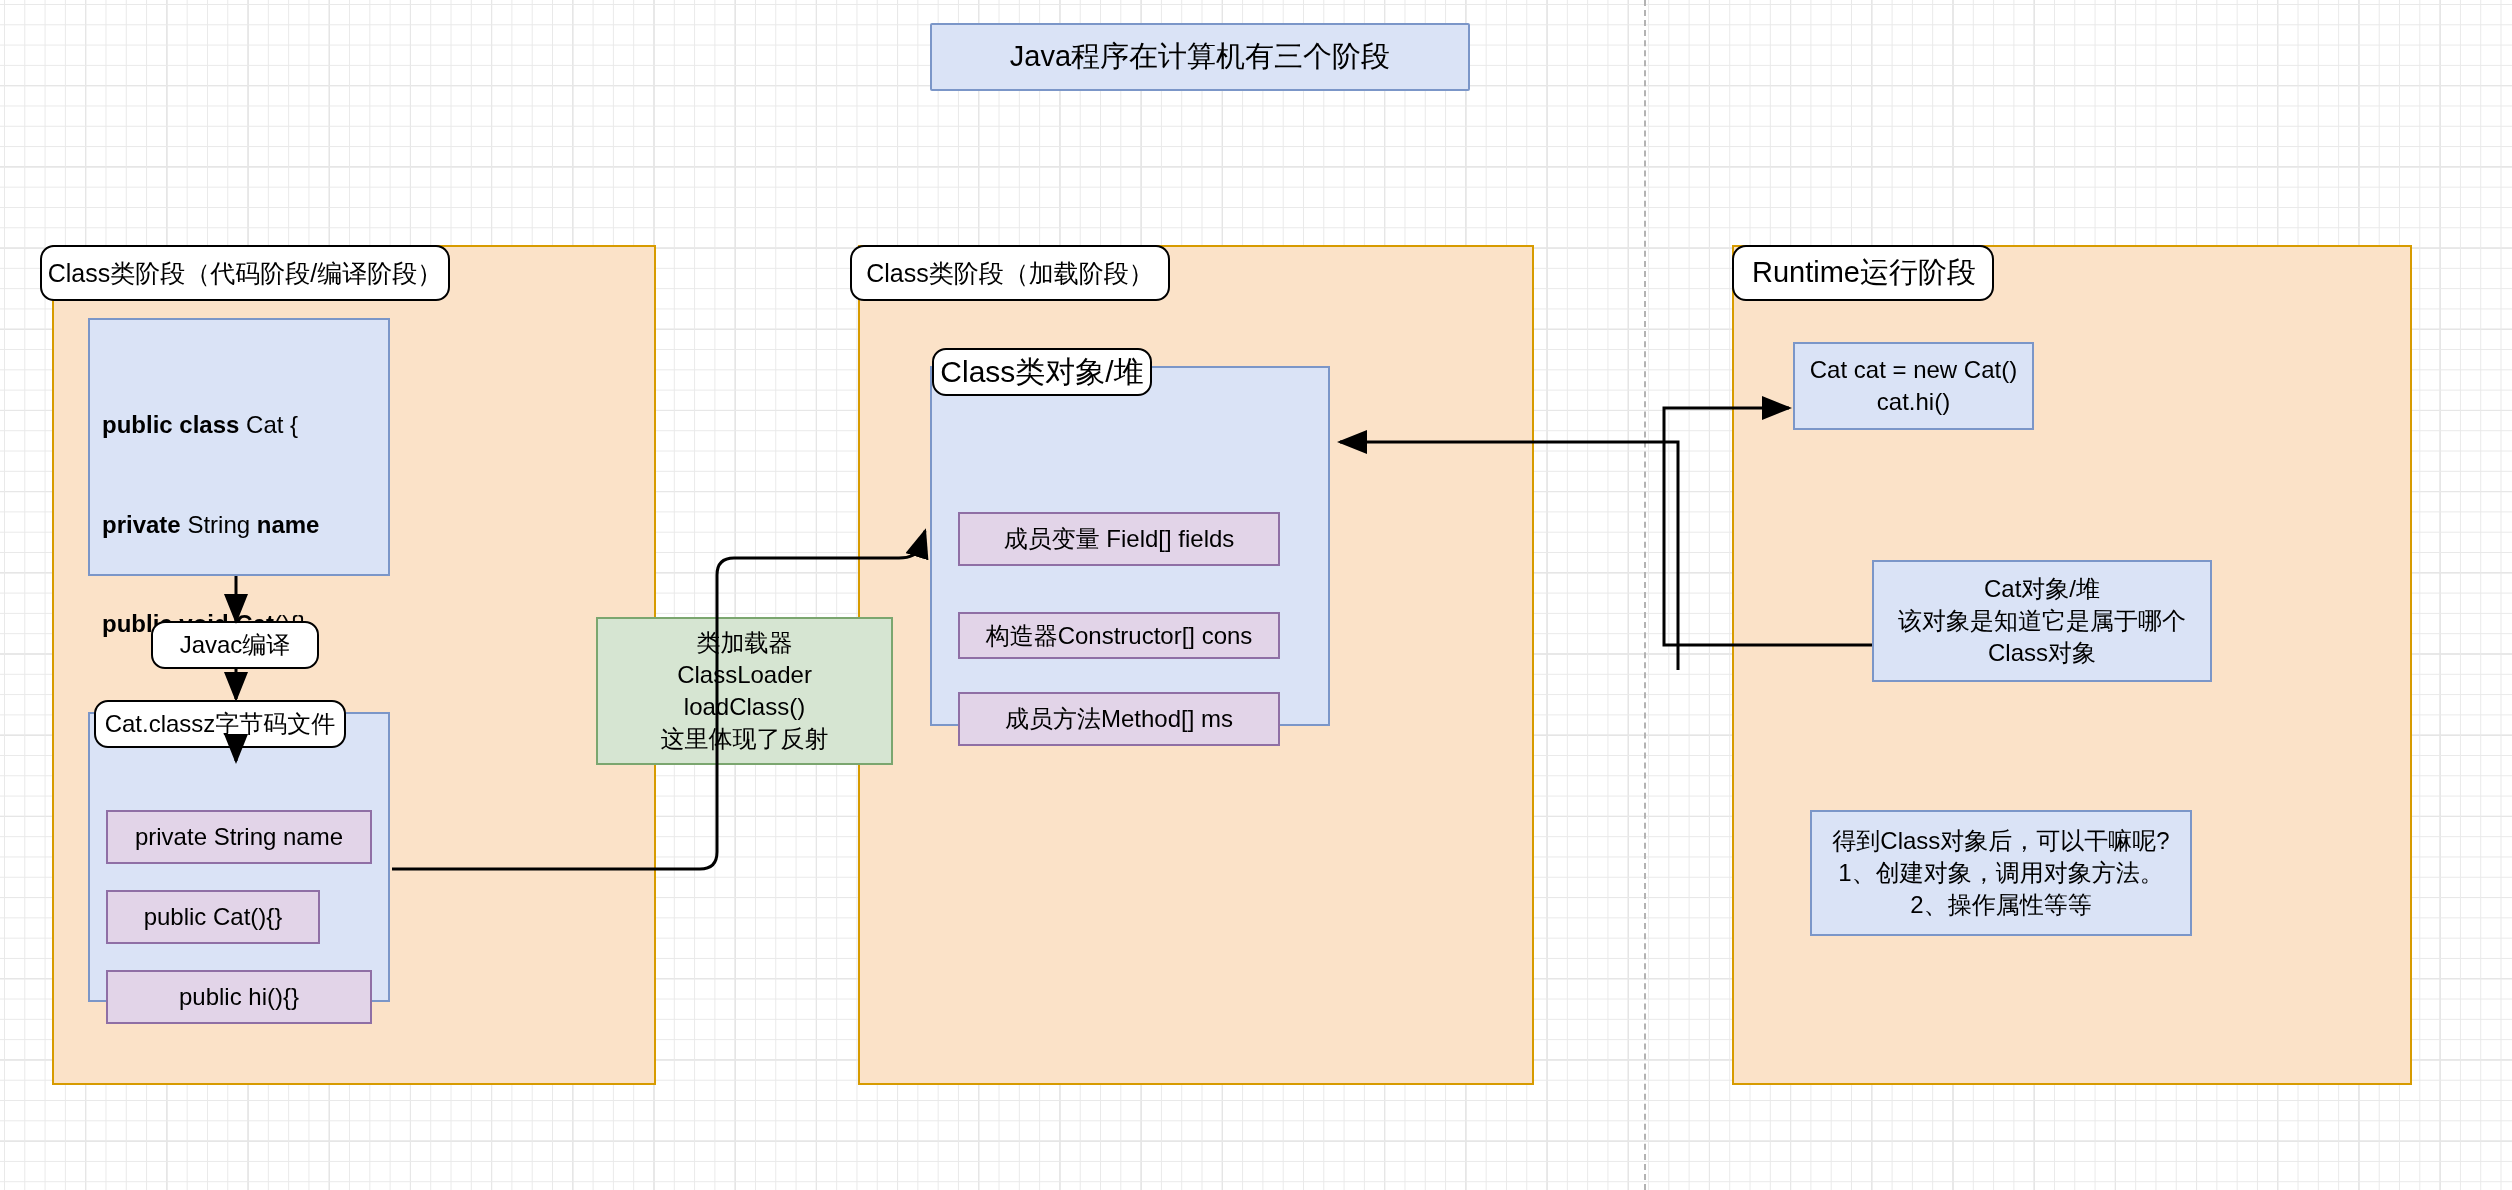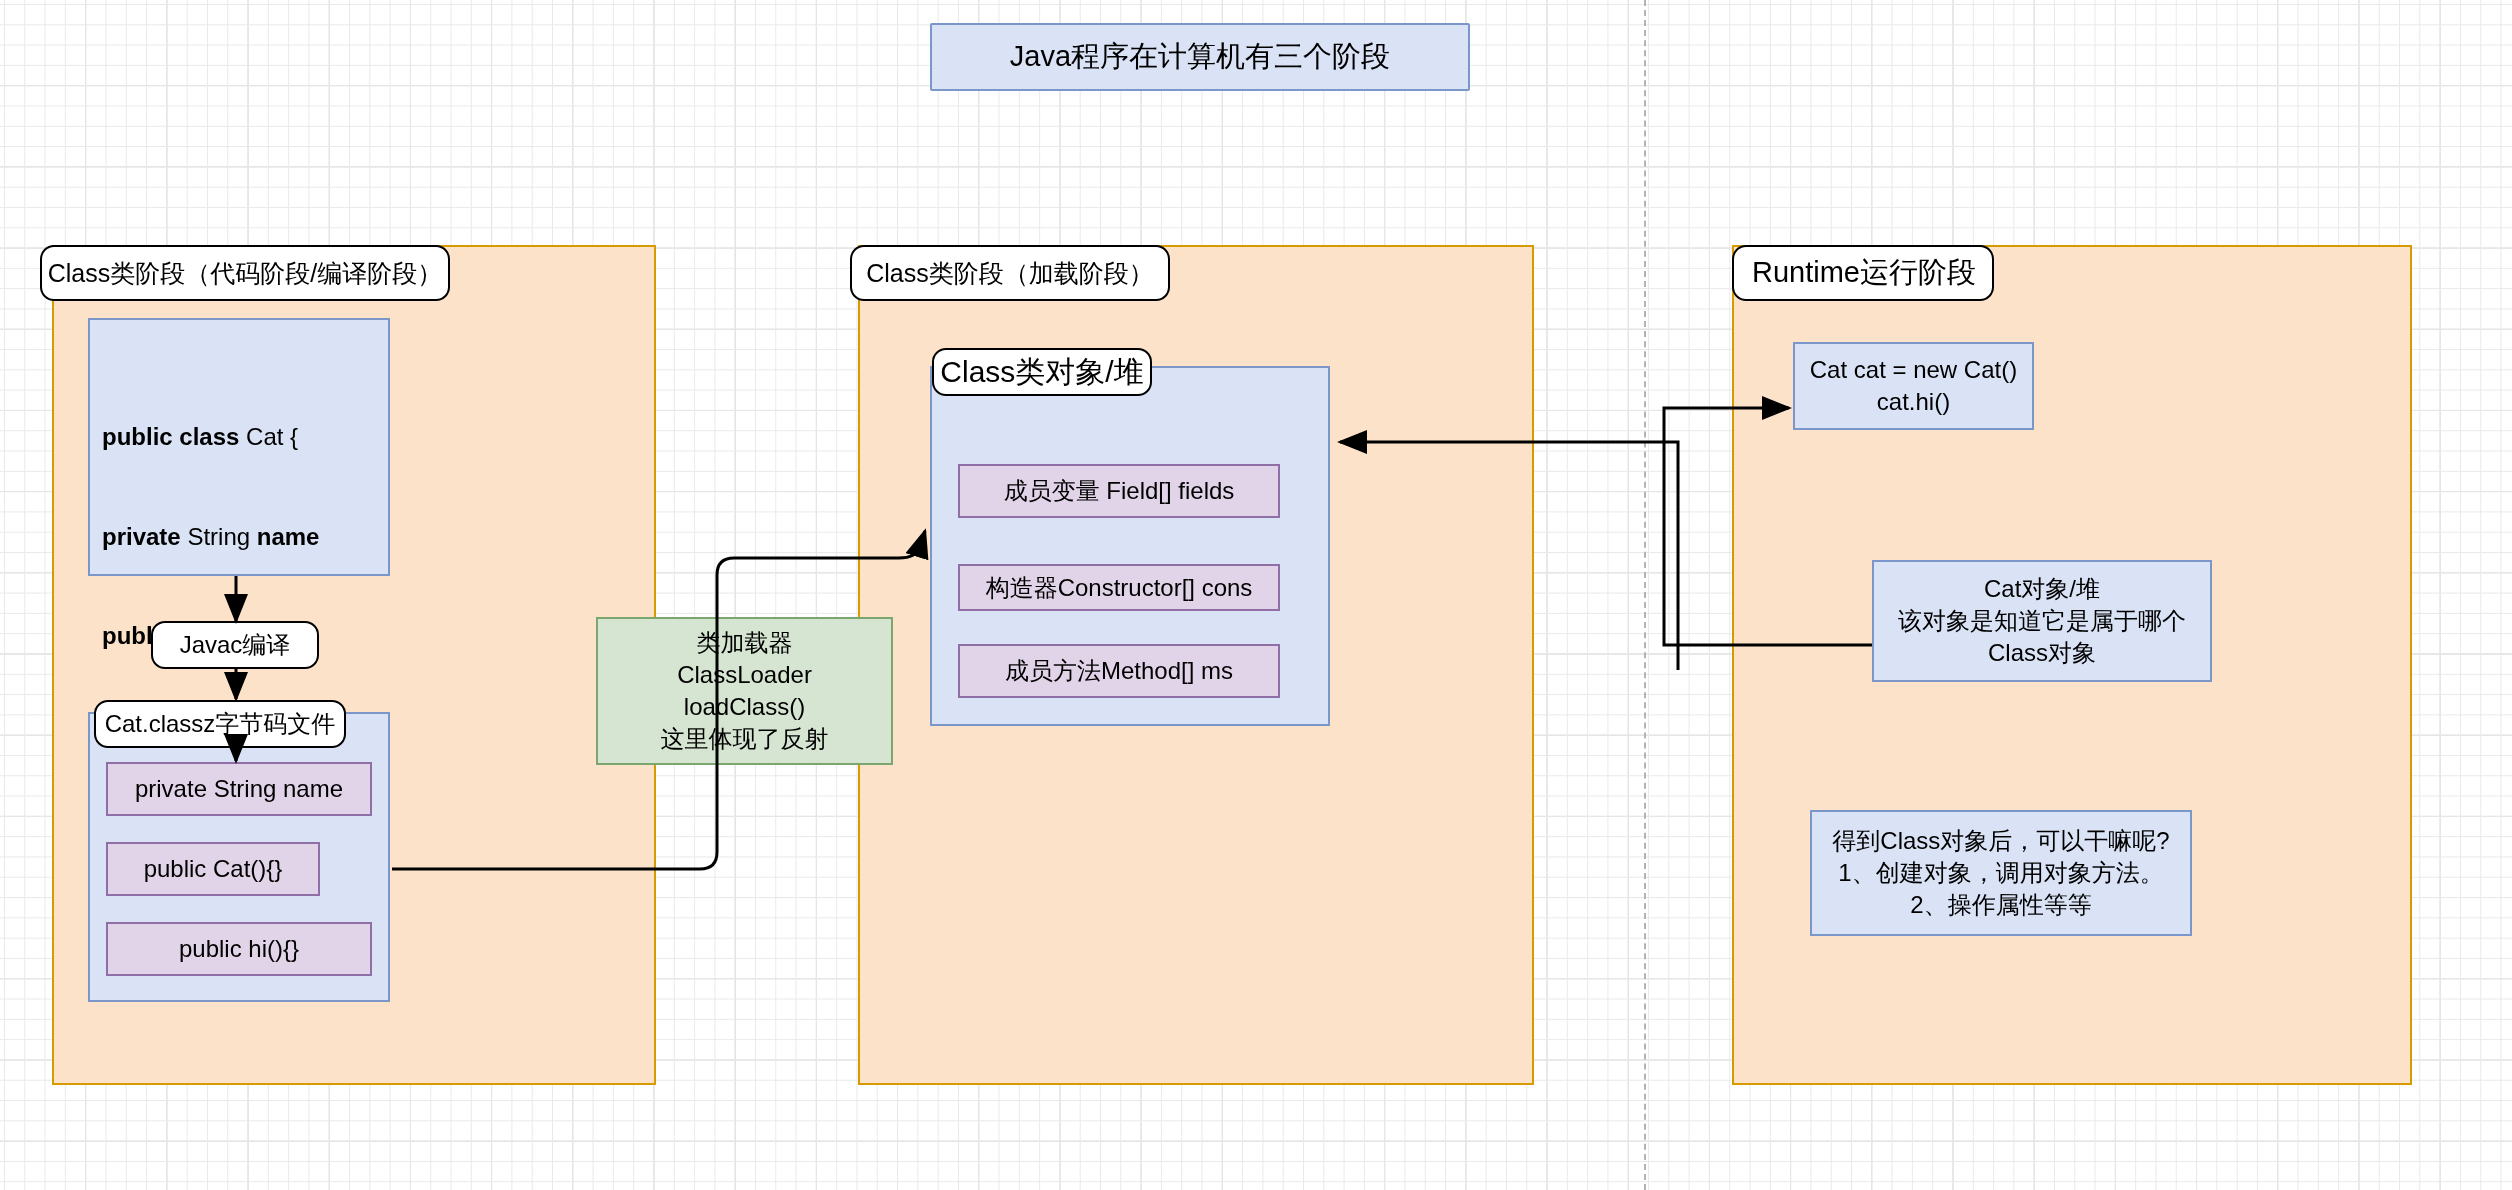--- a/index.html
+++ b/index.html
@@ -64,36 +64,37 @@
   }
 
   
   .purple-box {
     background: #e2d4e8;
     border: 2px solid #8f6fa5;
     display: flex;
     align-items: center;
     justify-content: center;
     text-align: center;
+    margin-top: 48px;
   }
 
   
   .green-box {
     background: #d6e5d2;
     border: 2px solid #7ba66f;
     display: flex;
     align-items: center;
     justify-content: center;
     text-align: center;
     line-height: 1.34;
   }
 
   
   .code-text {
-    padding: 34px 0 0 12px;
+    padding: 22px 0 0 12px;
     line-height: 1.38;
     color: #000;
     white-space: pre;
   }
   .code-text b { font-weight: bold; }
 
   
   .title-box {
     background: #dae3f6;
     border: 2px solid #7b96c8;

